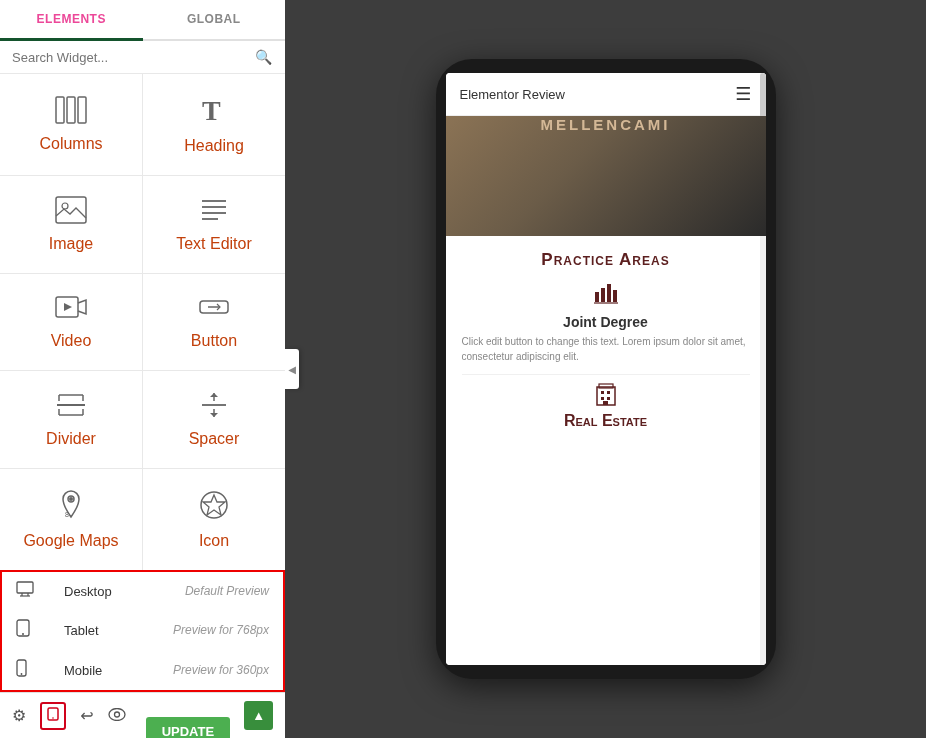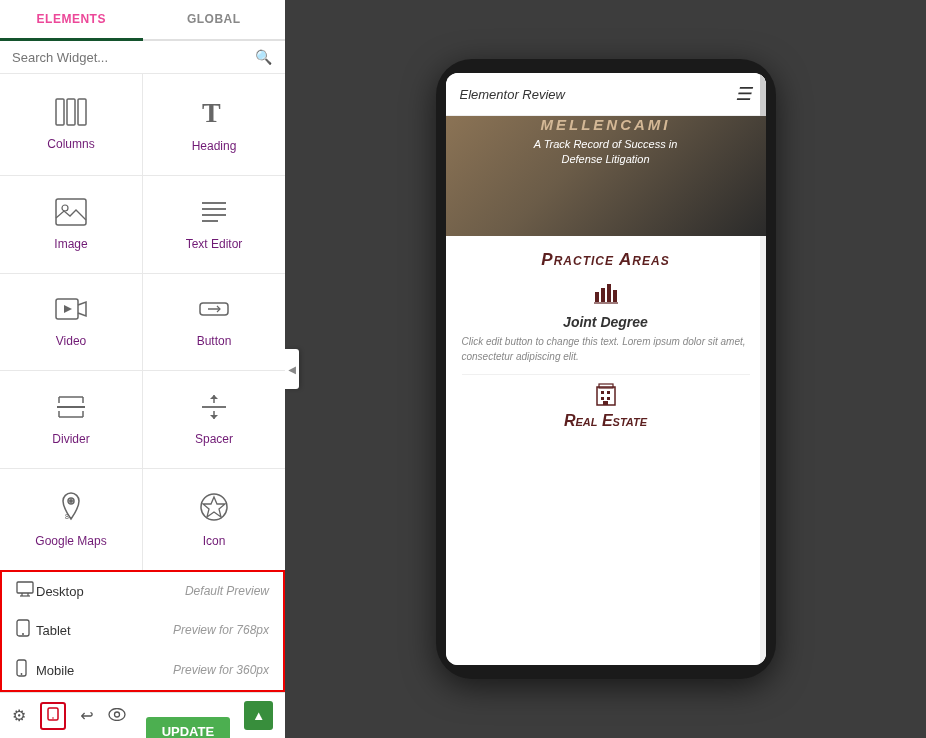--- a/index.html
+++ b/index.html
@@ -78,38 +78,38 @@
       padding: 18px 10px;
       cursor: pointer;
       gap: 6px;
     }
     .widget-icon {
       font-size: 28px;
       color: #666;
       line-height: 1;
     }
     .widget-label {
-      font-size: 12px;
-      color: #701a75;
+      font-size: 16px;
+      color: #c2410c;
     }
 
     
     .preview-panel {
       border: 2.5px solid #e00;
       margin: 0;
       background: #fff;
     }
     .preview-item {
       display: flex;
       align-items: center;
       padding: 9px 14px;
       cursor: pointer;
       font-size: 13px;
       color: #333;
-      gap: 0;
+      gap: 28px;
       background: #fff;
     }
     .preview-item .pv-icon { font-size: 16px; color: #555; min-width: 20px; }
     .preview-item .pv-label { flex: 1; font-weight: 500; }
     .preview-item .pv-desc { font-size: 12px; color: #999; font-style: italic; }
 
     
     .bottom-toolbar {
       display: flex;
       align-items: center;
@@ -190,26 +190,25 @@
       border-radius: 36px;
       padding: 14px 10px;
       box-shadow: 0 8px 32px rgba(0,0,0,0.6);
       display: flex;
       flex-direction: column;
       position: relative;
     }
     .phone-screen {
       flex: 1;
       background: #fff;
-      border-radius: 12px;
+      border-radius: 4px;
       overflow: hidden;
       display: flex;
       flex-direction: column;
       position: relative;
-      font-style: italic;
     }
 
     
     .phone-topbar {
       display: flex;
       align-items: center;
       justify-content: space-between;
       padding: 10px 14px;
       border-bottom: 1px solid #eee;
       background: #fff;
@@ -522,21 +521,20 @@
       </div>
 
       <div class="phone-topbar">
         <span class="phone-topbar-title">Elementor Review</span>
         <span class="hamburger">☰</span>
       </div>
 
       <div class="phone-hero">
         <div class="phone-hero-bg">
           <div class="hero-firm-name">MELLENCAMI</div>
-          <div class="hero-subtitle">A Track Record of Success in<br>Defense Litigation</div>
         </div>
       </div>
 
       <div class="phone-content">
 
         <div class="practice-areas-title">Practice Areas</div>
 
         <div class="content-section">
           <span class="section-icon">
             <svg width="24" height="22" viewBox="0 0 24 22">

